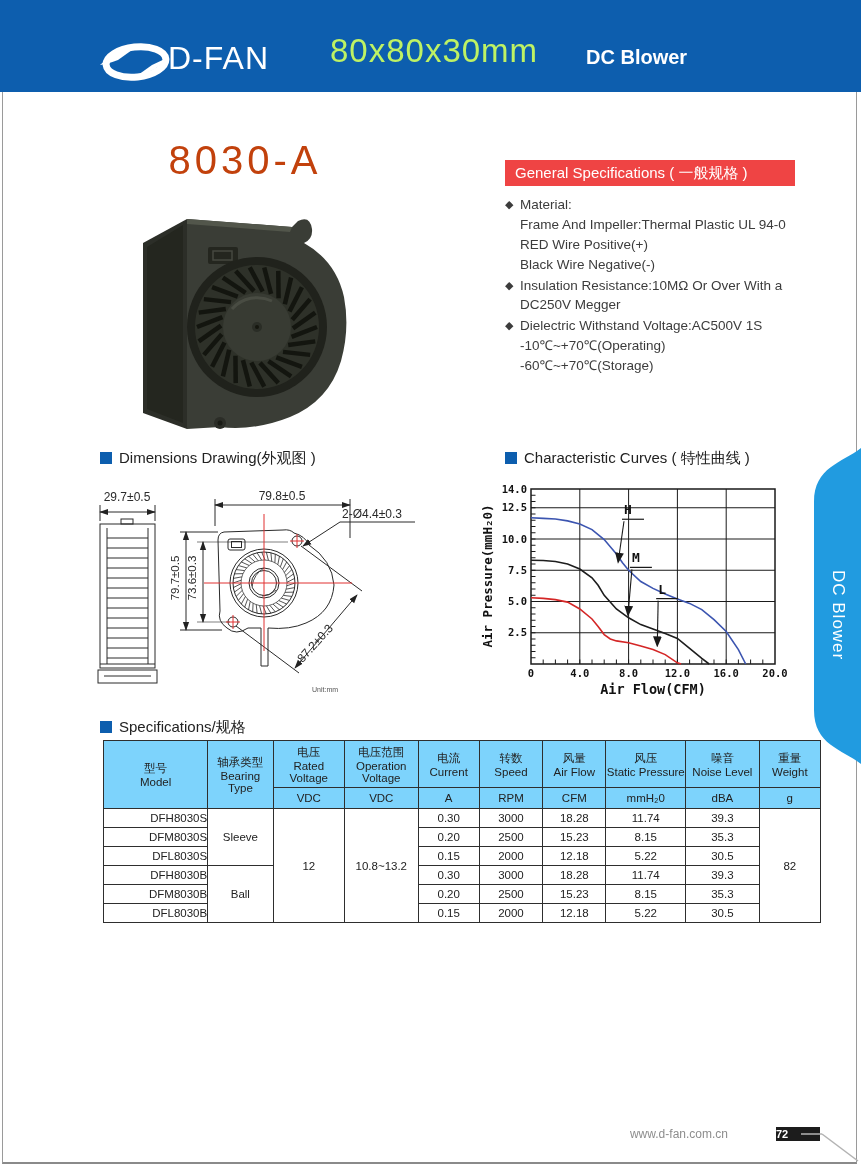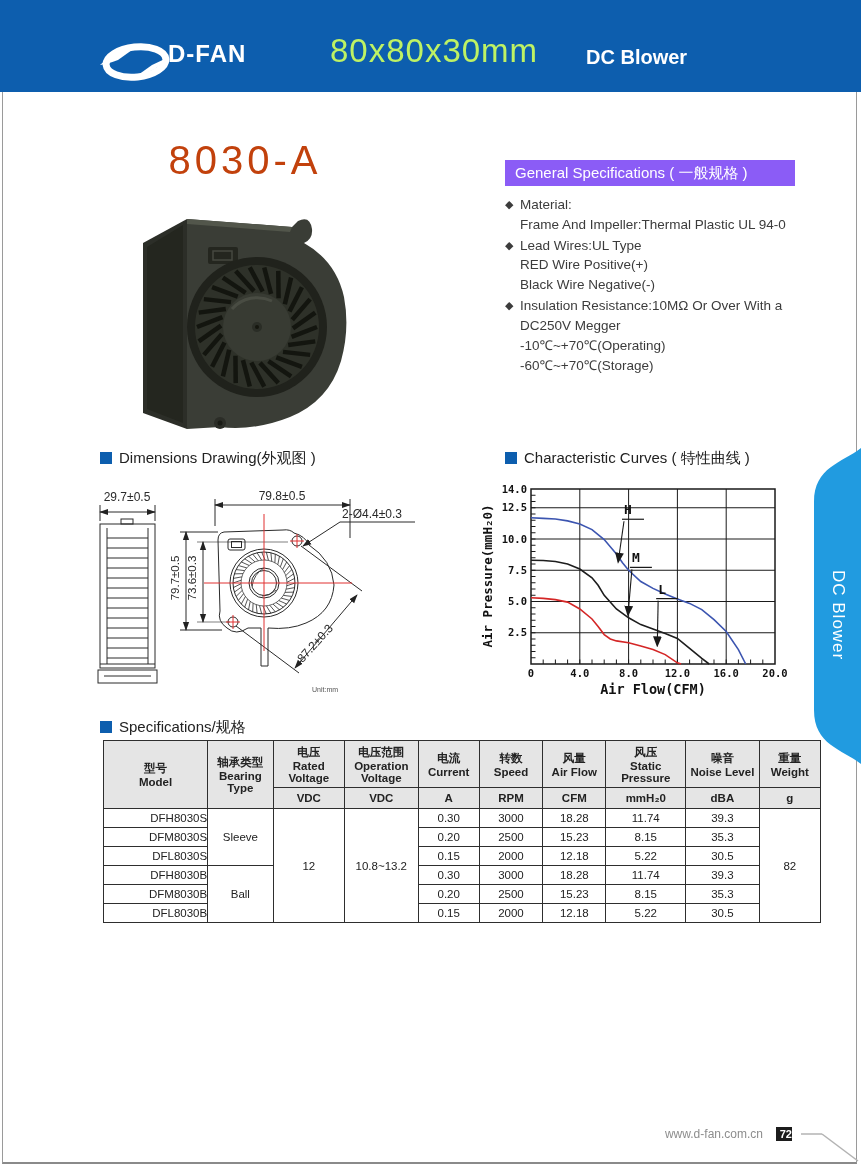--- a/index.html
+++ b/index.html
@@ -2,61 +2,61 @@
 <html><head>
 <meta charset="utf-8">
 <style>
   html,body{margin:0;padding:0}
   body{width:861px;height:1170px;position:relative;background:#fff;
        font-family:"Liberation Sans",sans-serif;overflow:hidden;color:#333}
   .abs{position:absolute}
 
   
   .topbar{left:0;top:0;width:861px;height:92px;background:#0d5eae}
-  .brand{left:168px;top:40px;color:#fff;font-size:24px;font-weight:bold;letter-spacing:1px}
+  .brand{left:168px;top:40px;color:#fff;font-size:32px;font-weight:normal;letter-spacing:1px}
   .size-txt{left:330px;top:32px;color:#bef264;font-size:33px;letter-spacing:1px}
   .ptype-txt{left:586px;top:46px;color:#fff;font-size:20px;font-weight:bold}
 
   
   .frame{left:2px;top:92px;width:853px;height:1070px;
          border-left:1px solid #9a9a9a;border-right:1px solid #9a9a9a;border-bottom:2px solid #8a8a8a}
 
   .model-title{left:150px;top:138px;width:190px;text-align:center;font-size:40px;
                letter-spacing:4px;color:#c2410c}
 
   
-  .gs-bar{left:505px;top:160px;width:290px;height:26px;background:#8b5cf6;color:#fff;
+  .gs-bar{left:505px;top:160px;width:290px;height:26px;background:#ef4444;color:#fff;
           font-size:15px;line-height:26px;padding-left:10px;box-sizing:border-box}
   .gs-list{left:505px;top:194px;width:310px;font-size:13.5px;color:#3c3c3c}
   .spec-line{line-height:20px;white-space:nowrap;padding-left:15px}
   .spec-line.has-bullet{padding-left:0}
   .spec-line .blt{display:inline-block;width:15px;font-size:11px;vertical-align:0.5px;color:#3c3c3c}
 
   
   .sec-head{font-size:15px;color:#222;height:14px;line-height:14px}
   .sec-head .sq{display:inline-block;width:12px;height:12px;background:#0d5eae;margin-right:7px;vertical-align:-1px}
 
   
   .tab-text{left:818px;top:555px;width:30px;height:120px;color:#fff;font-size:17px;
             writing-mode:vertical-rl;letter-spacing:1px;text-align:center}
 
   
   .spec-table{border-collapse:collapse;table-layout:fixed;width:718px}
   .spec-table th,.spec-table td{border:1px solid #2e2e2e;font-size:11.5px;color:#222;
           text-align:center;padding:0;overflow:hidden}
-  .spec-table thead th{background:#e5e5e5;font-weight:bold}
+  .spec-table thead th{background:#7dd3fc;font-weight:normal}
   .spec-table thead tr.main th{height:46px}
   .spec-table thead tr.units th{height:20px}
   .spec-table tbody td{height:18px;background:#fff}
   .spec-table td.model-cell{text-align:right;padding-left:9px}
 
   
-  .footer-url{left:590px;top:1127px;width:173px;text-align:right;font-size:12px;color:#8d8d8d}
-  .page-badge{left:776px;top:1127px;width:16px;height:14px;background:#1c1c1c;color:#fff;
-              font-size:11px;font-weight:bold;text-align:right;line-height:14px}
+  .footer-url{left:555px;top:1127px;width:173px;text-align:right;font-size:12px;color:#8d8d8d}
+  .page-badge{left:776px;top:1127px;width:44px;height:14px;background:#1c1c1c;color:#fff;
+              font-size:11px;font-weight:bold;text-align:left;line-height:14px}
 
   svg text{font-family:"Liberation Sans",sans-serif}
   svg text.mono{font-family:"DejaVu Sans Mono",monospace;font-weight:bold}
 </style>
 </head>
 <body>
 
 <div class="abs topbar">
   <svg class="abs" style="left:98px;top:38px" width="72" height="48" viewBox="0 0 72 48">
     <ellipse cx="38" cy="24" rx="30" ry="15" fill="none" stroke="#ffffff" stroke-width="7" transform="rotate(-6 38 24)"></ellipse>
@@ -116,25 +116,25 @@
   <circle cx="137" cy="122" r="5" fill="#2a2d26"></circle>
   <circle cx="137" cy="122" r="2" fill="#15160f"></circle>
   <circle cx="100" cy="218" r="6" fill="#2b2d27"></circle>
   <circle cx="100" cy="218" r="2.5" fill="#191b15"></circle>
 </svg>
 
 <div class="abs gs-bar">General Specifications ( 一般规格 )</div>
 <div class="abs gs-list">
     <div class="spec-line has-bullet"><span class="blt">◆</span><span>Material:</span></div>
     <div class="spec-line"><span>Frame And Impeller:Thermal Plastic UL 94-0</span></div>
-    <div class="spec-line has-bullet"><span class="blt">◆</span><span>Lead Wires:UL Type</span></div>
     <div class="spec-line"><span>RED Wire Positive(+)</span></div>
     <div class="spec-line"><span>Black Wire Negative(-)</span></div>
     <div class="spec-line has-bullet"><span class="blt">◆</span><span>Insulation Resistance:10MΩ Or Over With a</span></div>
     <div class="spec-line"><span>DC250V Megger</span></div>
+    <div class="spec-line has-bullet"><span class="blt">◆</span><span>Dielectric Withstand Voltage:AC500V 1S</span></div>
     <div class="spec-line"><span>-10℃~+70℃(Operating)</span></div>
     <div class="spec-line"><span>-60℃~+70℃(Storage)</span></div>
   </div>
 
 <div class="abs sec-head" style="left:100px;top:451px">
   <span class="sq"></span><span>Dimensions Drawing(外观图 )</span>
 </div>
 <div class="abs sec-head" style="left:505px;top:451px">
   <span class="sq"></span><span>Characteristic Curves ( 特性曲线 )</span>
 </div>

